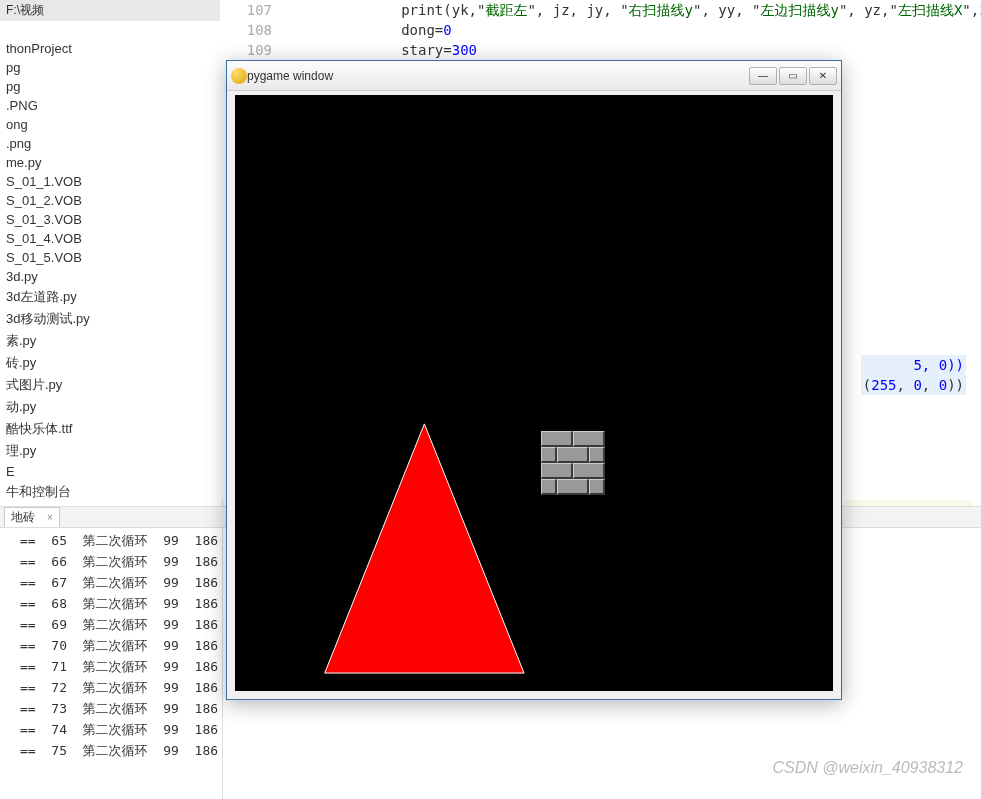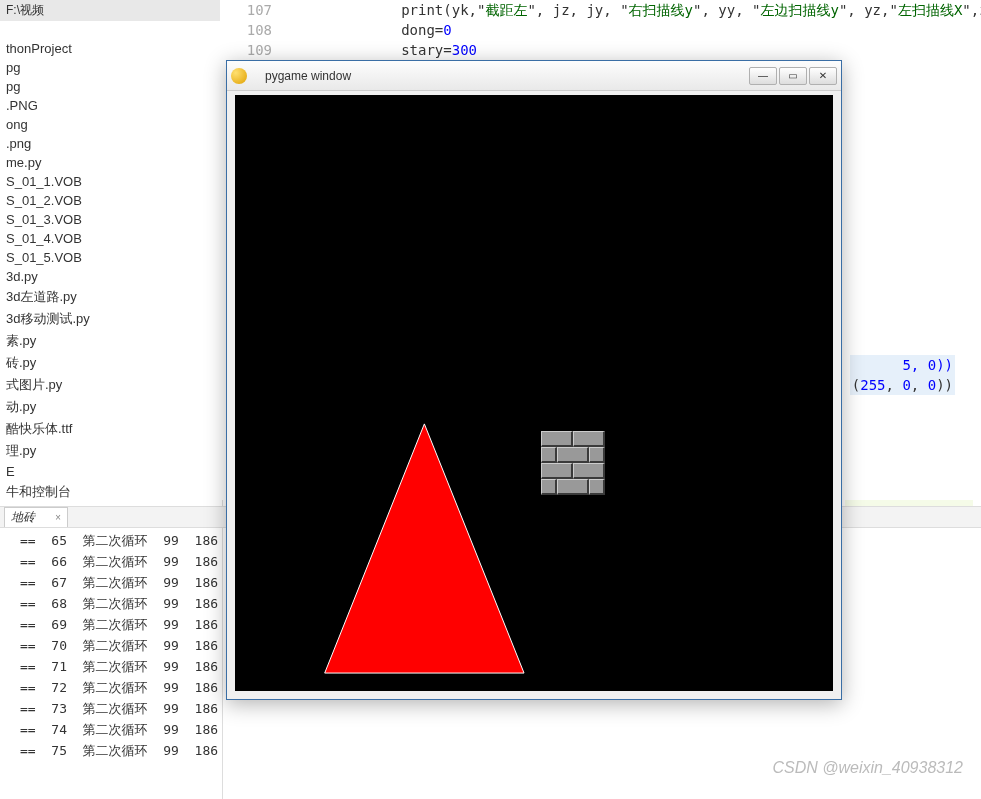--- a/index.html
+++ b/index.html
@@ -57,21 +57,21 @@
     .code-lines {
       position: absolute;
       left: 80px; top: 0;
       right: 0;
     }
     .code-lines .line { height: 20px; line-height: 20px; white-space: pre; }
     .str { color: #006400; }
     .num { color: #0000ff; }
     .far-right {
       position: absolute;
-      right: 16px;
+      right: 5px;
       top: 355px;
       font-family: Consolas, monospace;
       font-size: 14px;
       text-align: right;
       padding-right: 10px;
       line-height: 20px;
       margin-left: 29px;
     }
     .far-right .hl { background: #e6f0fa; padding: 0 2px; }
     .run-tab-bar {
@@ -88,22 +88,21 @@
       background: #f3f3f3;
       font-size: 12px;
     }
     .run-tab-bar .tab {
       background: #fff;
       padding: 1px 6px;
       border: 1px solid #ccc;
       border-bottom: none;
       display: flex;
       align-items: center;
-      gap: 20px;
-      font-style: italic;
+      gap: 12px;
     }
     .run-tab-bar .close-x { color: #888; font-size: 10px; cursor: pointer; }
     .console {
       position: absolute;
       left: 0;
       top: 528px;
       right: 0;
       bottom: 0;
       font-family: Consolas, monospace;
       font-size: 13px;
@@ -131,21 +130,21 @@
       background: #f0f0f0;
       border: 1px solid #3a6ea5;
       box-shadow: 0 4px 20px rgba(0,0,0,.3);
     }
     .titlebar {
       height: 30px;
       background: linear-gradient(#fdfdfd,#e9e9e9);
       display: flex;
       align-items: center;
       padding: 0 4px;
-      gap: 18px;
+      gap: 0;
       border-bottom: 1px solid #ccc;
     }
     .titlebar .icon {
       width: 16px; height: 16px;
       background: radial-gradient(circle at 30% 30%, #ffe070, #e0a000);
       border-radius: 50%;
     }
     .titlebar .title { flex: 1; font-size: 12px; }
     .winbtns { display: flex; gap: 2px; }
     .winbtn {

